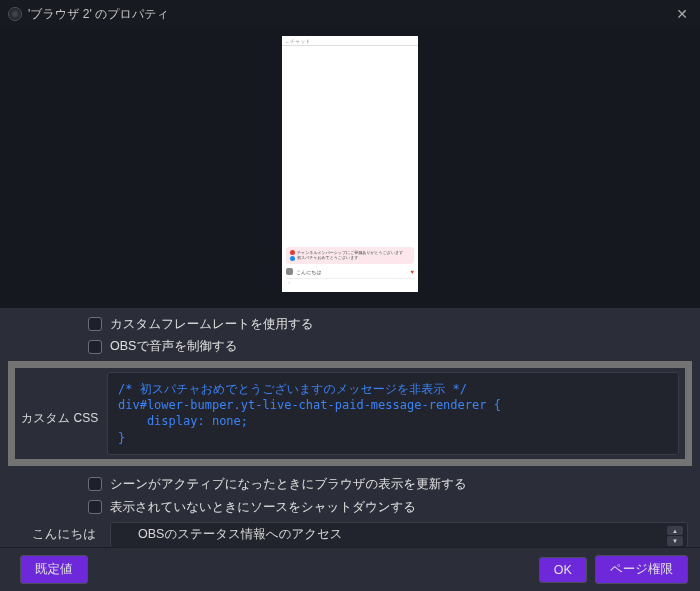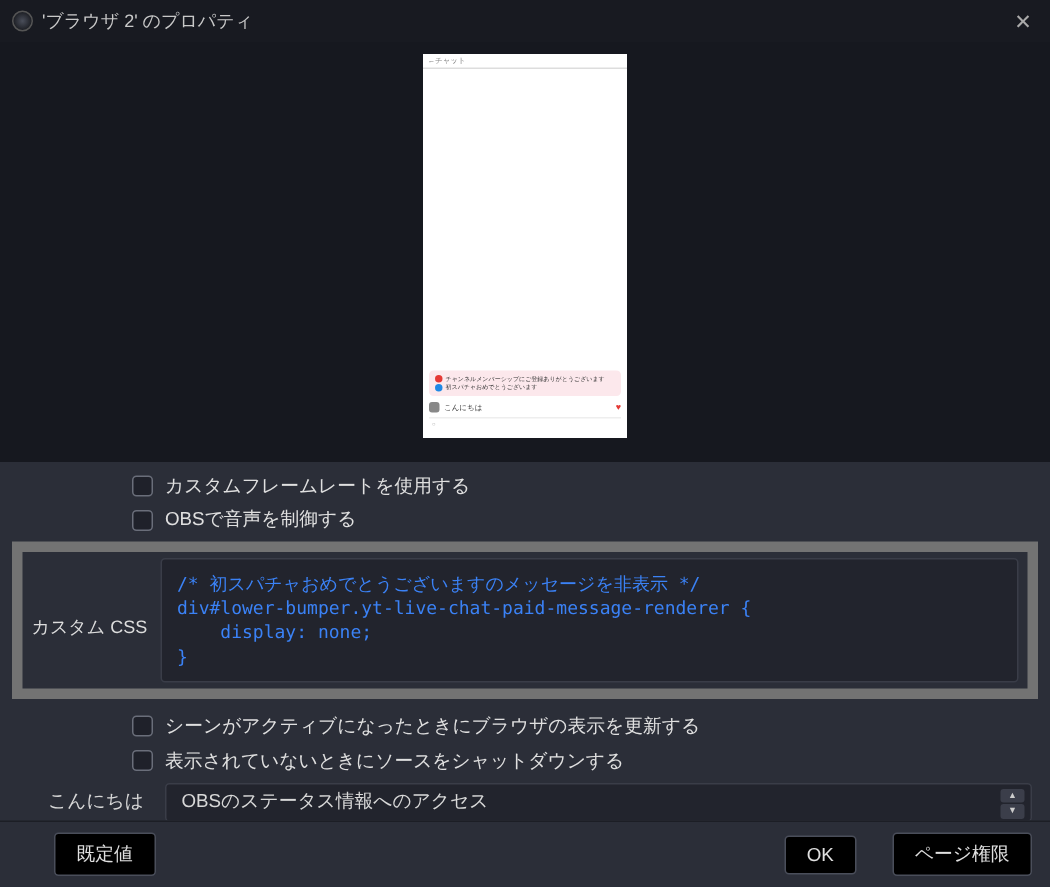--- a/index.html
+++ b/index.html
@@ -146,21 +146,21 @@
   .perm-row { display: flex; align-items: center; margin-top: 4px; }
   .perm-row .lbl { width: 98px; text-align: right; padding-right: 14px; font-size: 12.5px; }
   .perm-select {
     flex: 1;
     background: #22242d;
     border: 1px solid #3a3d48;
     border-radius: 3px;
     height: 26px;
     display: flex;
     align-items: center;
-    padding: 0 10px;
+    padding: 0 27px;
     position: relative;
     font-size: 12.5px;
   }
   .perm-select .spinner {
     position: absolute; right: 4px; top: 3px;
     width: 16px; height: 20px;
     display: flex; flex-direction: column;
     gap: 1px;
   }
   .perm-select .spinner .btn {
@@ -173,27 +173,27 @@
     position: absolute;
     bottom: 0; left: 0; right: 0;
     height: 44px;
     background: #2b2e38;
     border-top: 1px solid #1c1e25;
     display: flex;
     align-items: center;
     padding: 0 12px;
   }
   .footer .btn {
-    background: #000000;
+    background: #6d28d9;
     border: 1px solid #4a4e5a;
     border-radius: 3px;
     padding: 5px 14px;
     font-size: 12.5px;
     color: #e0e0e0;
-    margin-left: 24px;
+    margin-left: 8px;
   }
   .footer .spacer { flex: 1; }
 
   .cutoff-cb {
     margin-left: 76px;
     display: flex;
     align-items: center;
     margin-bottom: 6px;
     height: 16px;
     overflow: hidden;

